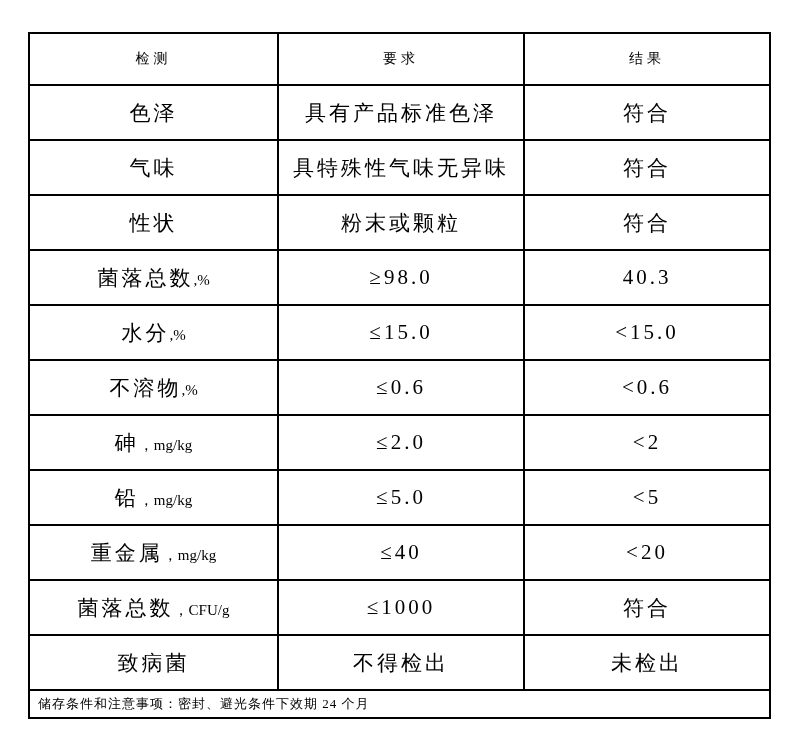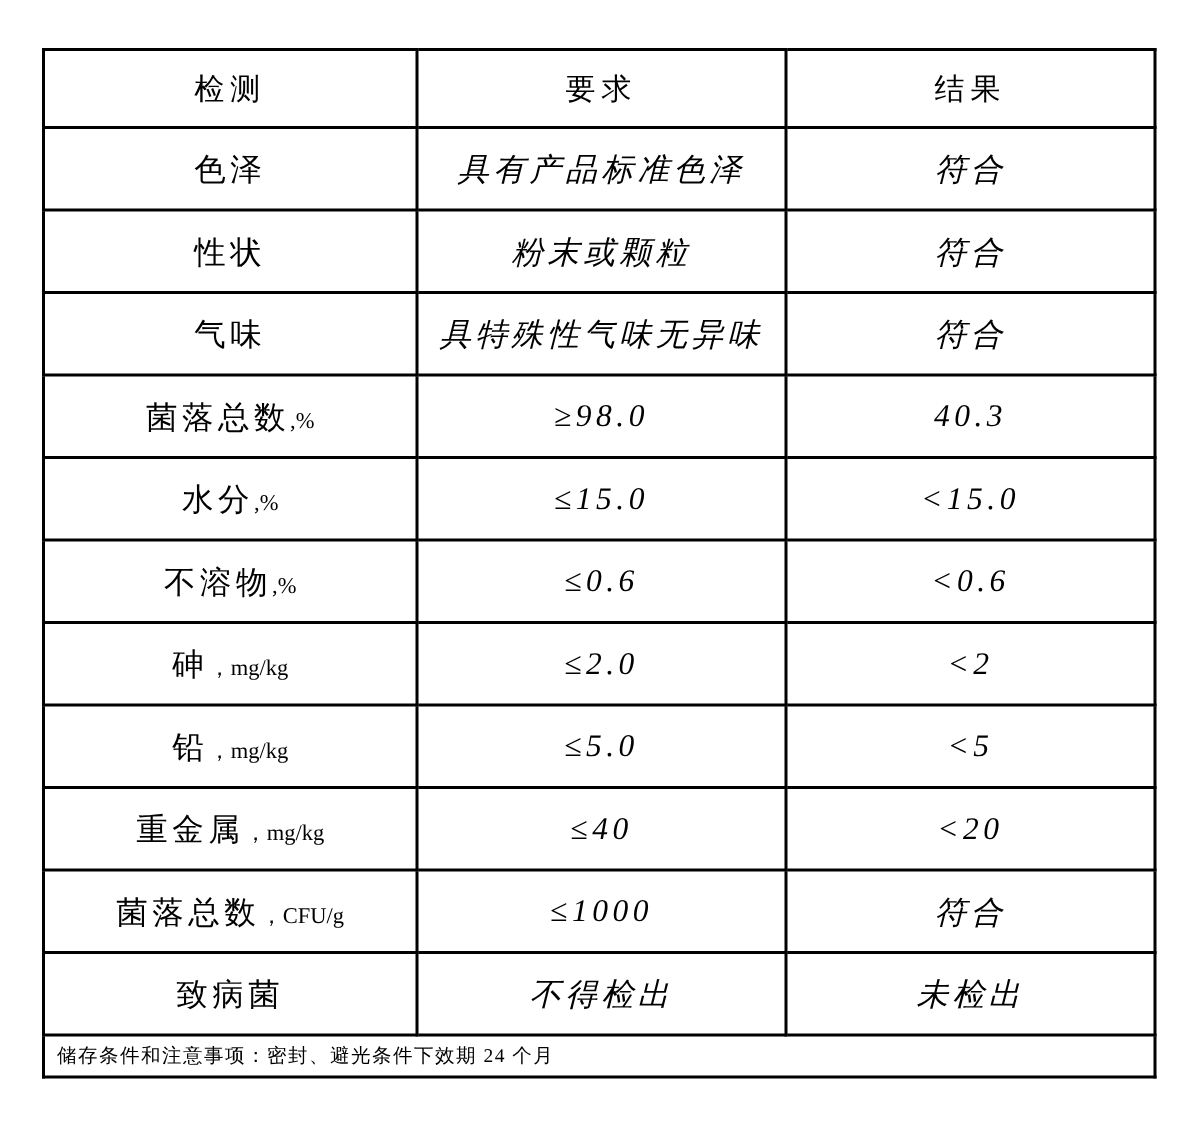--- a/index.html
+++ b/index.html
@@ -35,33 +35,32 @@
     font-weight: normal;
     overflow: hidden;
     white-space: nowrap;
   }
   col.c1 { width: 249px; }
   col.c2 { width: 246px; }
   col.c3 { width: 246px; }
 
   tr.hdr th {
     height: 50px;
-    font-size: 20px;
+    font-size: 14px;
     letter-spacing: 4px;
     text-align: center;
   }
   tr.row td {
     height: 53px;
     font-size: 21px;
     letter-spacing: 3px;
   }
   td.req, td.res {
     font-size: 22px;
     letter-spacing: 1px;
-    font-style: italic;
   }
   span.unit {
     font-size: 15px;
     letter-spacing: 0;
   }
   tr.foot td {
     height: 26px;
     font-size: 13px;
     letter-spacing: 1px;
     text-align: left;
@@ -85,27 +84,27 @@
         <th>结果</th>
       </tr>
     </thead>
     <tbody>
       <tr class="row">
         <td><span>色泽</span><span class="unit"></span></td>
         <td class="req">具有产品标准色泽</td>
         <td class="res">符合</td>
       </tr>
       <tr class="row">
-        <td><span>性状</span><span class="unit"></span></td>
-        <td class="req">粉末或颗粒</td>
+        <td><span>气味</span><span class="unit"></span></td>
+        <td class="req">具特殊性气味无异味</td>
         <td class="res">符合</td>
       </tr>
       <tr class="row">
-        <td><span>气味</span><span class="unit"></span></td>
-        <td class="req">具特殊性气味无异味</td>
+        <td><span>性状</span><span class="unit"></span></td>
+        <td class="req">粉末或颗粒</td>
         <td class="res">符合</td>
       </tr>
       <tr class="row">
         <td><span>菌落总数</span><span class="unit">,%</span></td>
         <td class="req">≥98.0</td>
         <td class="res">40.3</td>
       </tr>
       <tr class="row">
         <td><span>水分</span><span class="unit">,%</span></td>
         <td class="req">≤15.0</td>

